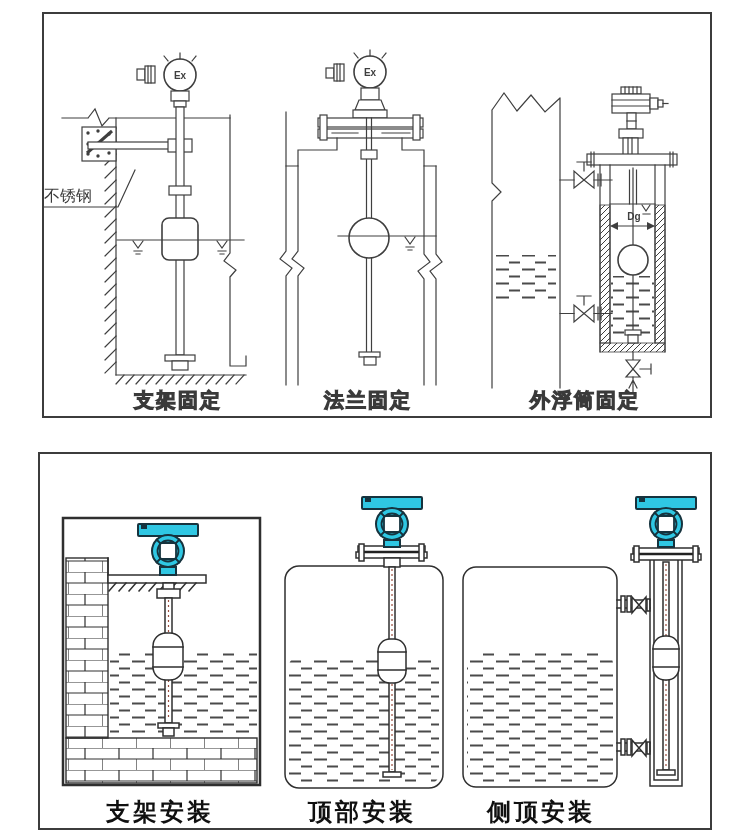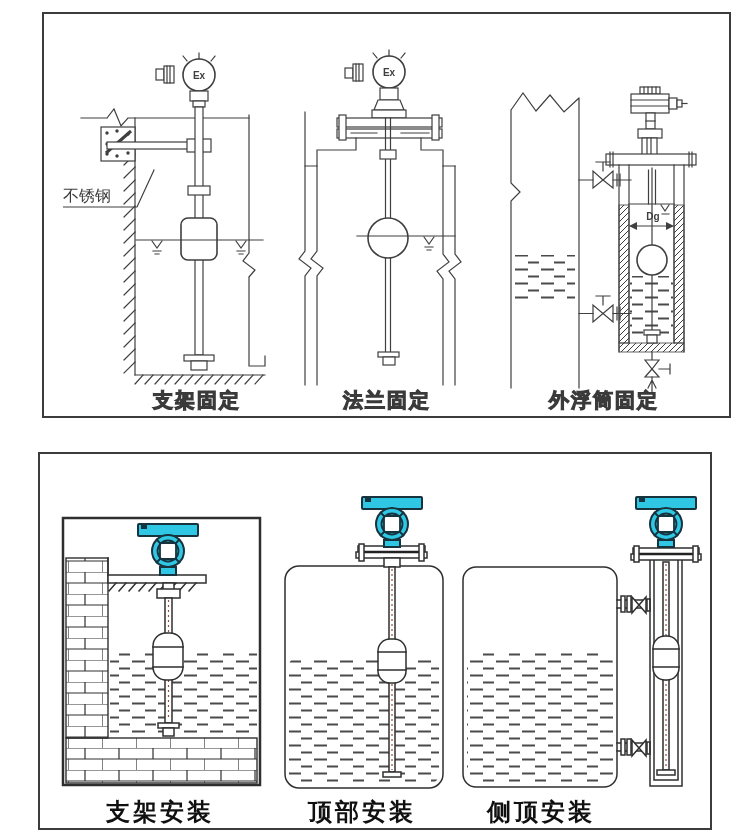--- a/index.html
+++ b/index.html
@@ -1,18 +1,18 @@
 <!DOCTYPE html>
 <html><head>
 <meta charset="utf-8">
 <style>
   html,body{margin:0;padding:0;background:#fff;}
   body{width:750px;height:840px;position:relative;overflow:hidden;font-family:"Liberation Sans",sans-serif;}
   .panel{position:absolute;background:#fff;border:2px solid #3c3c3c;}
-  #panel1{left:42px;top:12px;width:666px;height:402px;padding-left:19px;}
+  #panel1{left:42px;top:12px;width:666px;height:402px;}
   #panel2{left:38px;top:452px;width:670px;height:374px;}
   svg{display:block;}
   svg text{font-family:"Liberation Sans",sans-serif;}
   .ln{stroke:#3f3f3f;stroke-width:1.2;fill:none;stroke-linecap:square;}
   .lnw{fill:#fff;stroke:#3f3f3f;stroke-width:1.2;}
   .lw16{stroke-width:1.6;}
   .dot{fill:#3f3f3f;stroke:none;}
   .capTop{font-size:20px;font-weight:600;fill:#fff;stroke:#3a3a3a;stroke-width:1.1px;letter-spacing:2px;text-anchor:middle;}
   .capBot{font-size:24px;font-weight:800;fill:#101010;letter-spacing:3px;text-anchor:middle;}
   .exT{font-size:10px;font-weight:700;fill:#3f3f3f;text-anchor:middle;stroke:none;}

